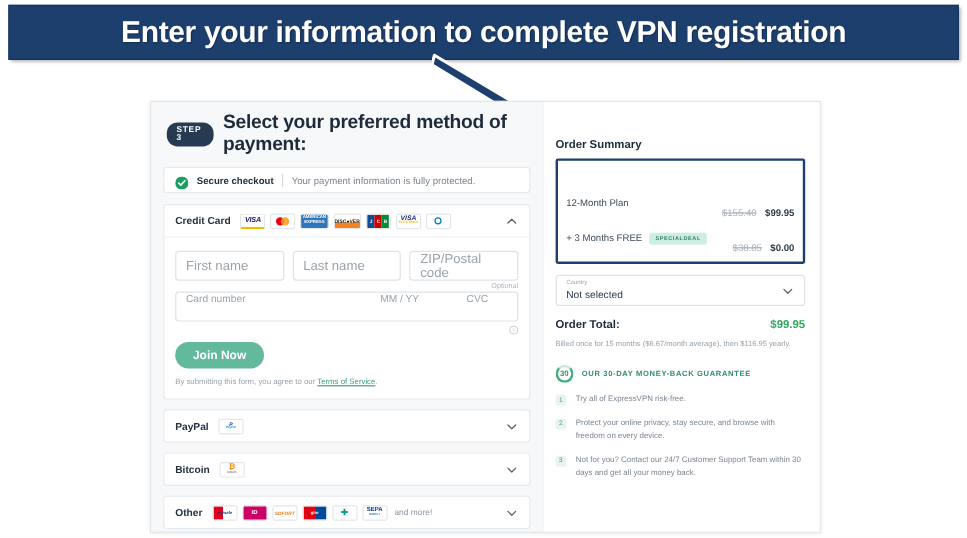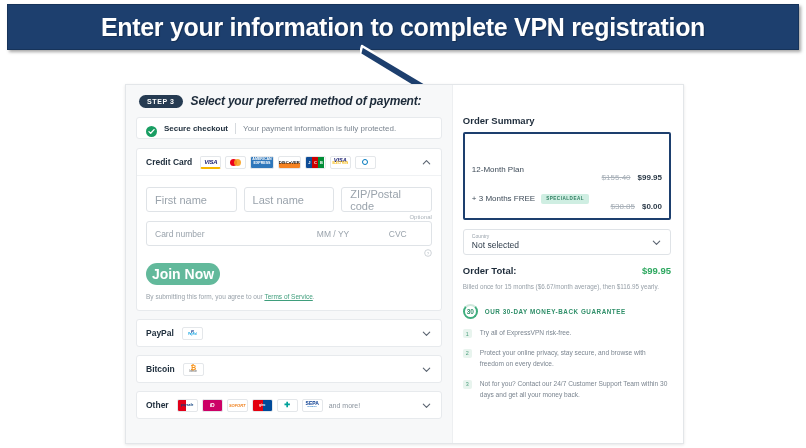--- a/index.html
+++ b/index.html
@@ -46,21 +46,21 @@
   .right-col { width: 232px; padding: 30px 12px 0 10px; background: #ffffff; border-left: 1px solid #edeff1; }
 
   
   .step-row { display: flex; align-items: center; gap: 8px; margin-bottom: 9px; padding-left: 3px; }
   .step-badge {
     background: #263b52; color: #fff;
     font-size: 7px; font-weight: bold; letter-spacing: .6px;
     border-radius: 9px; padding: 3px 8px 3px 8px;
     line-height: 1;
   }
-  .step-title { font-size: 12px; font-weight: bold; color: #1d2b3a; letter-spacing: -0.2px; font-style: italic; }
+  .step-title { font-size: 16px; font-weight: bold; color: #1d2b3a; letter-spacing: -0.2px; }
 
   
   .secure-bar {
     background: #ffffff; border: 1px solid #e7eaed; border-radius: 3px;
     height: 22px; display: flex; align-items: center; padding: 0 9px; gap: 7px;
     margin-bottom: 9px;
   }
   .check-ico { width: 11px; height: 11px; flex: none; }
   .secure-label { font-size: 8px; font-weight: bold; color: #22313f; }
   .secure-div { width: 1px; height: 11px; background: #d6dade; }
@@ -114,32 +114,32 @@
   .cc-body { padding: 2px 9px 10px 9px; border-top: 1px solid #f0f2f4; }
   .field-row { display: flex; gap: 7px; margin-top: 9px; }
   .field {
     height: 25px; border: 1px solid #dfe3e7; border-radius: 3px; background: #fff;
     display: flex; align-items: center; padding: 0 8px;
     font-size: 11px; color: #9aa3ac; flex: 1;
   }
   .optional { text-align: right; font-size: 6px; color: #aab2b9; margin-top: 2px; }
   .card-row {
     height: 25px; border: 1px solid #dfe3e7; border-radius: 3px; background: #fff;
-    display: flex; align-items: center; padding: 0 8px; margin-top: 1px;
+    display: flex; align-items: flex-start; padding: 0 8px; margin-top: 1px;
     font-size: 8.5px; color: #9aa3ac;
   }
   .card-num { flex: 1; }
   .card-exp { width: 72px; }
   .card-cvc { width: 34px; }
   .help-ico { display: flex; justify-content: flex-end; margin-top: 3px; color: #aeb6bd; }
   .join-btn {
     margin-top: 6px;
     width: 74px; height: 22px; border-radius: 11px;
     background: #62b99b; color: #ffffff;
-    font-size: 14px; font-weight: bold;
+    font-size: 10px; font-weight: bold;
     display: flex; align-items: center; justify-content: center;
     border: none; cursor: pointer;
   }
   .terms { margin-top: 8px; font-size: 6.5px; color: #99a2aa; }
   .terms a { color: #3f9e7c; text-decoration: underline; }
 
   
   .os-title { font-size: 9.5px; font-weight: bold; color: #1d2b3a; margin-bottom: 6px; }
   .os-box {
     border: 2.5px solid #1d3f6e; border-radius: 2px;

